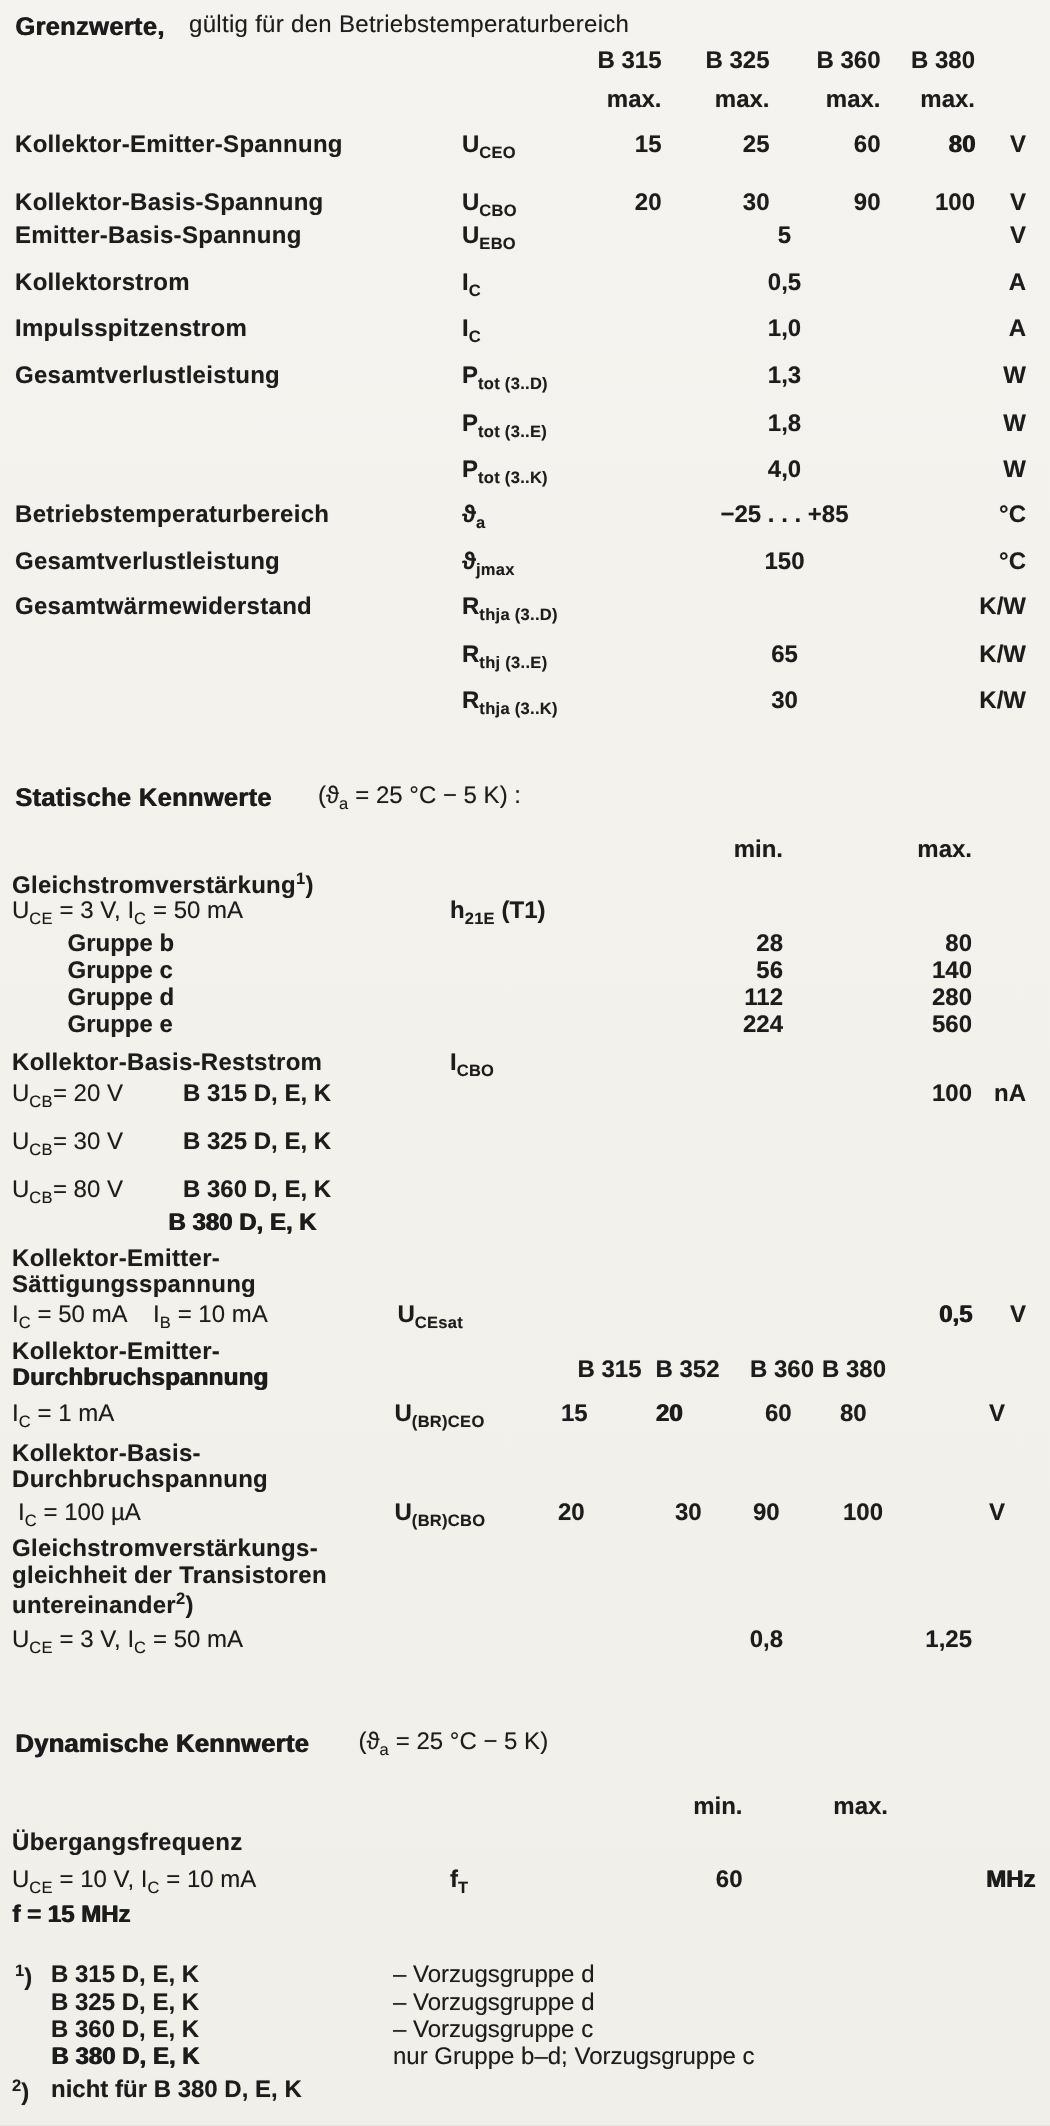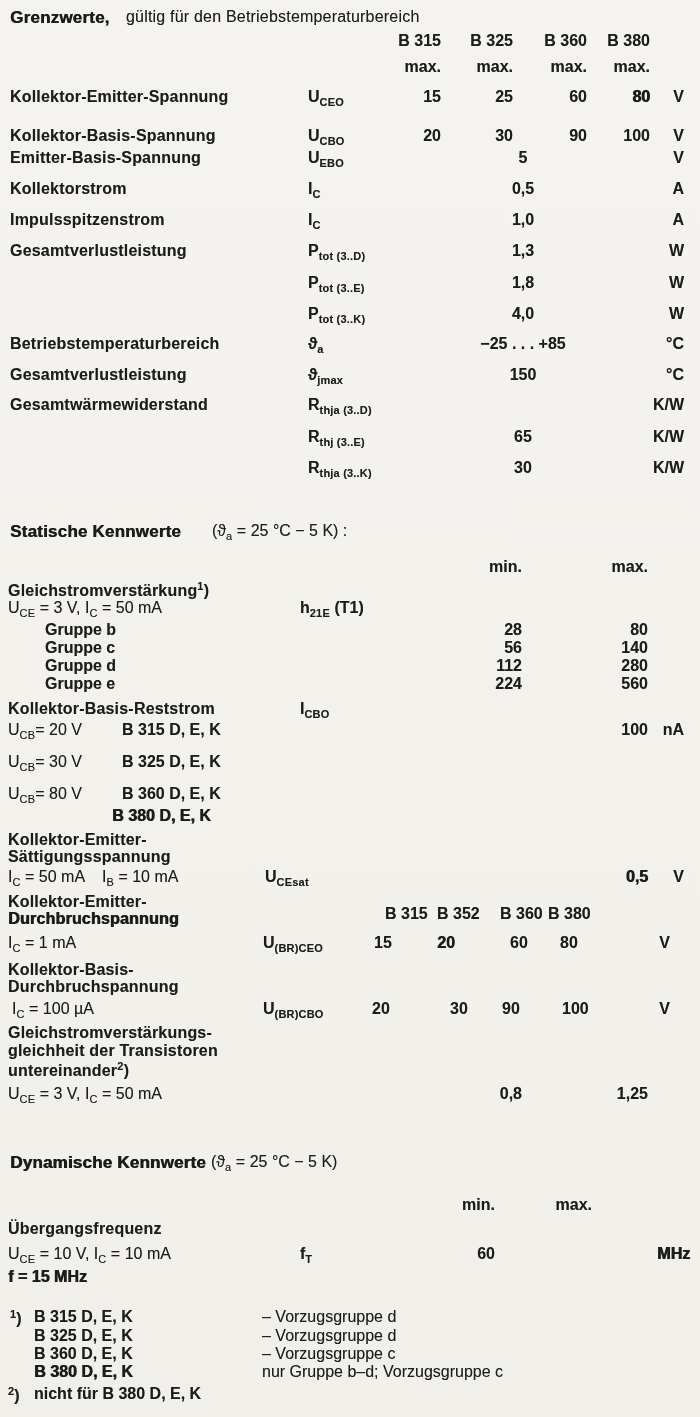--- a/index.html
+++ b/index.html
@@ -276,21 +276,21 @@
     <span class="lbl2"><span>untereinander</span><span class="sp">2</span><span>)</span></span>
   </div>
   <div class="line" style="top:1085px">
     <span class="cond"><span>U</span><span class="sb">CE</span><span> = 3 V, I</span><span class="sb">C</span><span> = 50 mA</span></span>
     <span class="smin">0,8</span>
     <span class="smax">1,25</span>
   </div>
 
   <div class="line" style="top:1153px">
     <span class="lbl h heavy">Dynamische Kennwerte</span>
-    <span class="hc" style="position:absolute;left:211px"><span>(ϑ</span><span class="sb">a</span><span> = 25 °C − 5 K)</span></span>
+    <span class="hc" style="position:absolute;left:239px"><span>(ϑ</span><span class="sb">a</span><span> = 25 °C − 5 K)</span></span>
   </div>
   <div class="line" style="top:1196px">
     <span class="dmin">min.</span>
     <span class="dmax mw">max.</span>
   </div>
   <div class="line" style="top:1220px;height:20px">
     <span class="lbl2">Übergangsfrequenz</span>
   </div>
   <div class="line" style="top:1245px">
     <span class="cond"><span>U</span><span class="sb">CE</span><span> = 10 V, I</span><span class="sb">C</span><span> = 10 mA</span></span>

